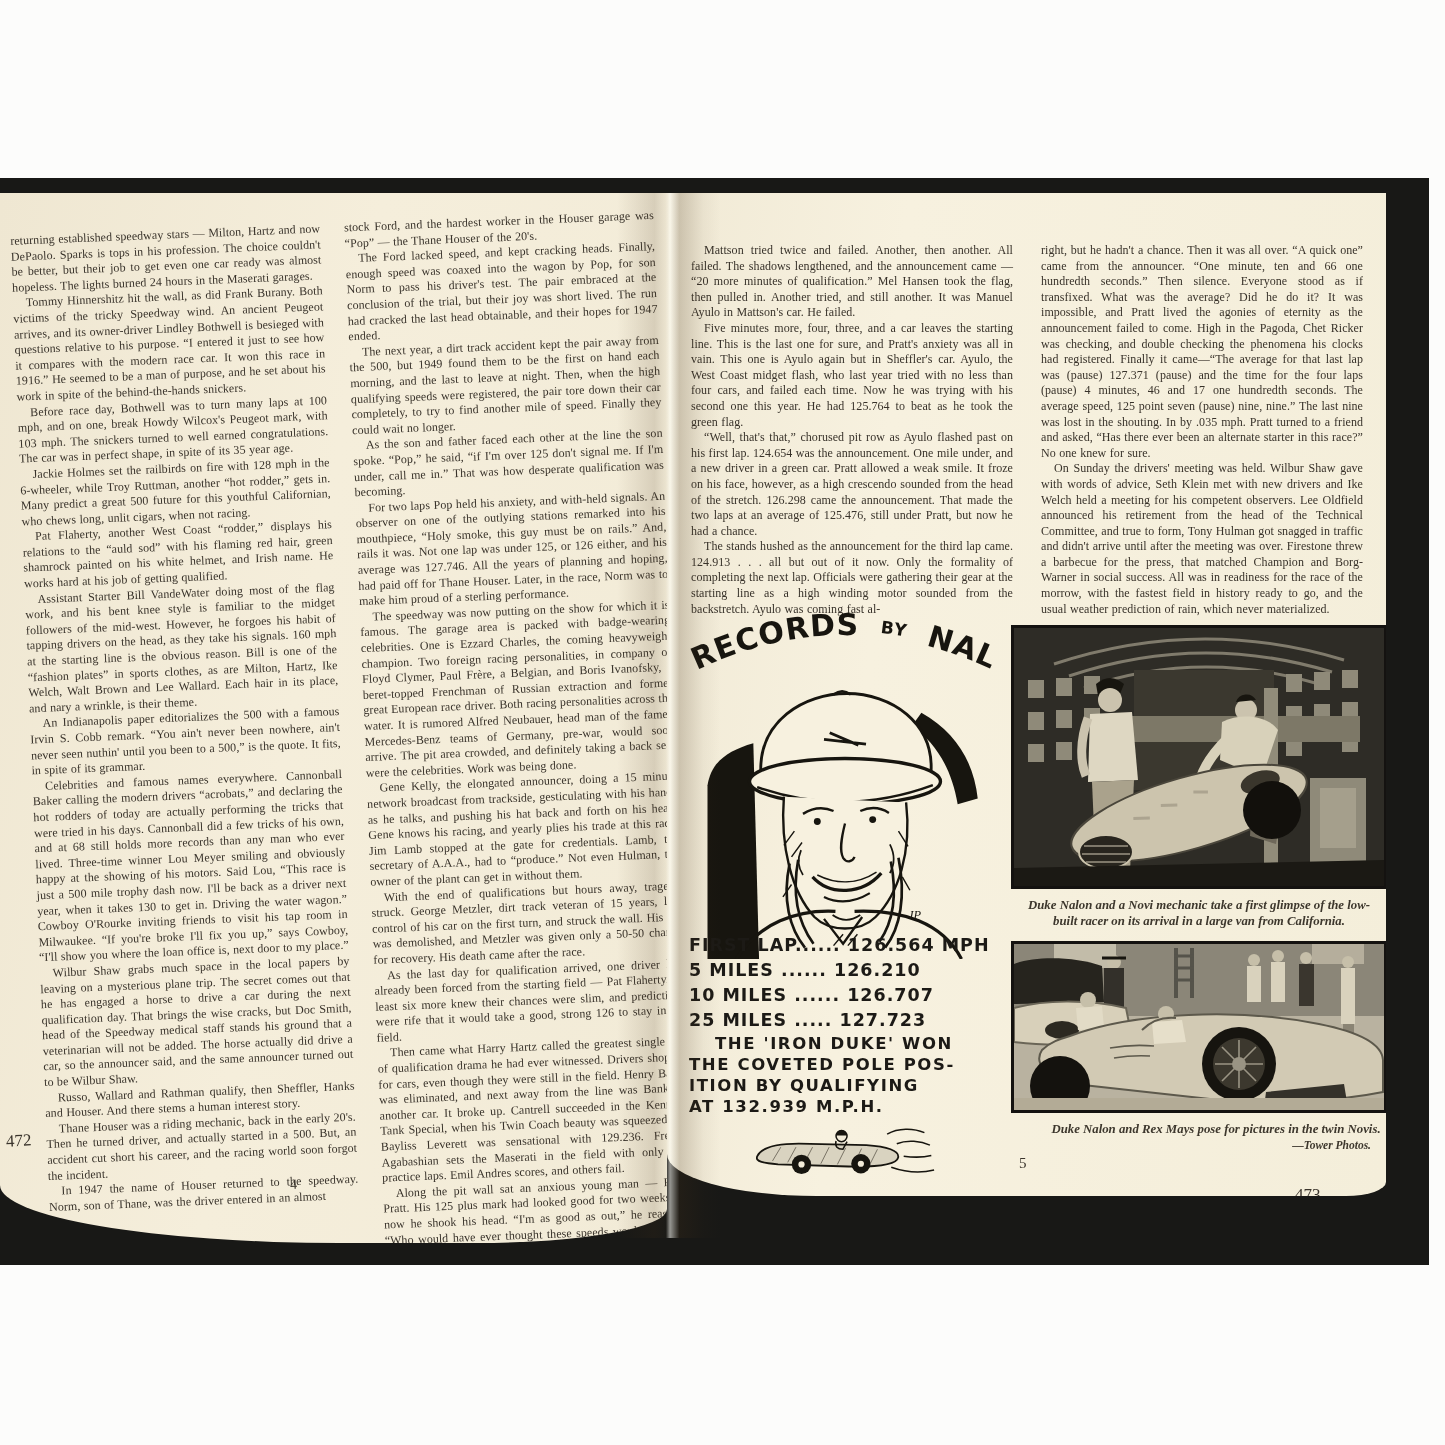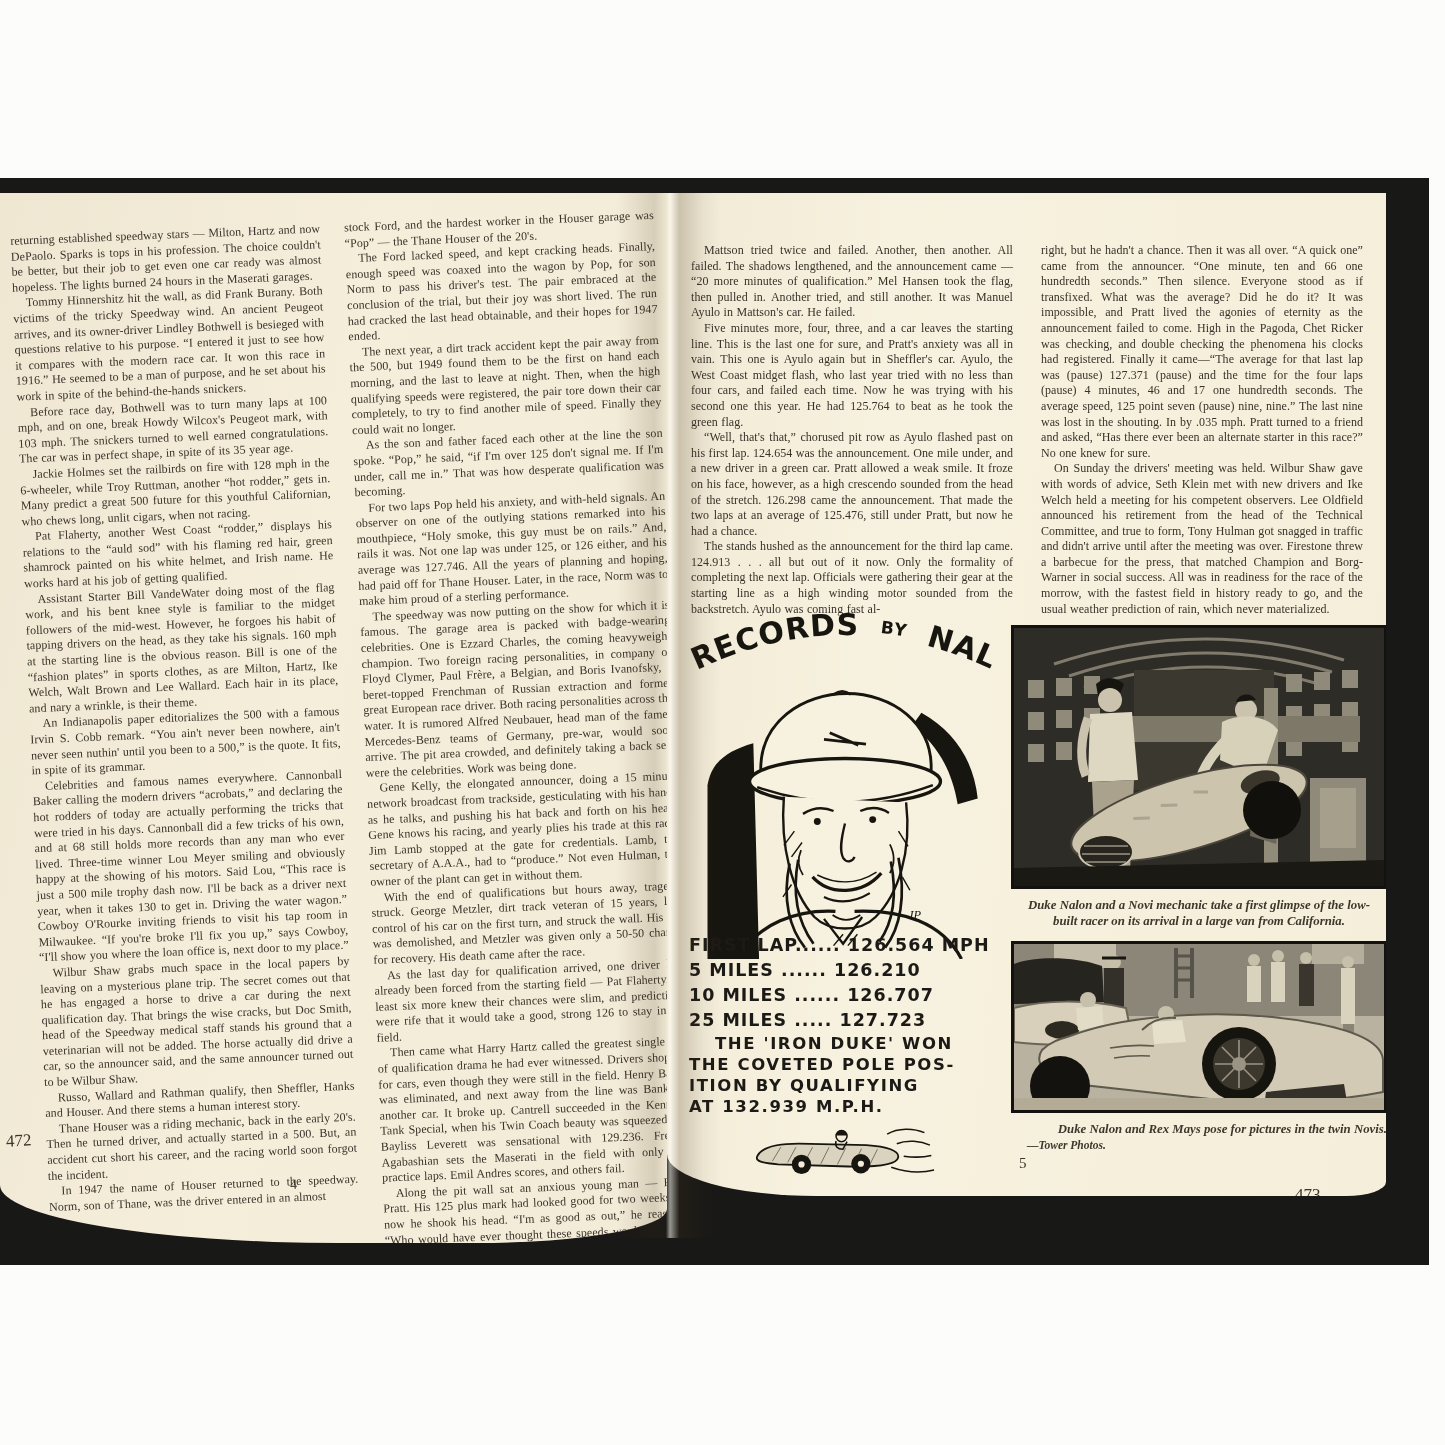--- a/index.html
+++ b/index.html
@@ -60,22 +60,22 @@
   .face-svg{display:block;margin:-14px auto 0 auto;}
   .car-svg{display:block;margin:6px auto 0 auto;}
   
   .photos{position:absolute;left:344px;top:432px;width:376px;}
   .photo-frame{position:absolute;left:0;border:3px solid #141210;background:#2e2c26;box-sizing:border-box;}
   .photo1{top:0;width:376px;height:264px;}
   .photo2{top:316px;width:376px;height:172px;}
   .caption{position:absolute;left:0;width:376px;font-style:italic;font-weight:bold;
     font-size:12.8px;line-height:16px;color:#3d372d;}
   .caption1{top:272px;text-align:center;padding:0 6px;box-sizing:border-box;}
-  .caption2{top:496px;text-align:right;padding-left:34px;box-sizing:border-box;}
-  .credit{position:absolute;left:16px;top:514px;width:360px;font-style:italic;
+  .caption2{top:496px;text-align:center;padding-left:34px;box-sizing:border-box;}
+  .credit{position:absolute;left:0;top:514px;width:360px;text-align:right;font-style:italic;
     font-weight:bold;font-size:11.5px;color:#3d372d;}
   svg{display:block;}
 </style>
 </head>
 <body>
 
 <div>
 
   <div class="backdrop"></div>
 

